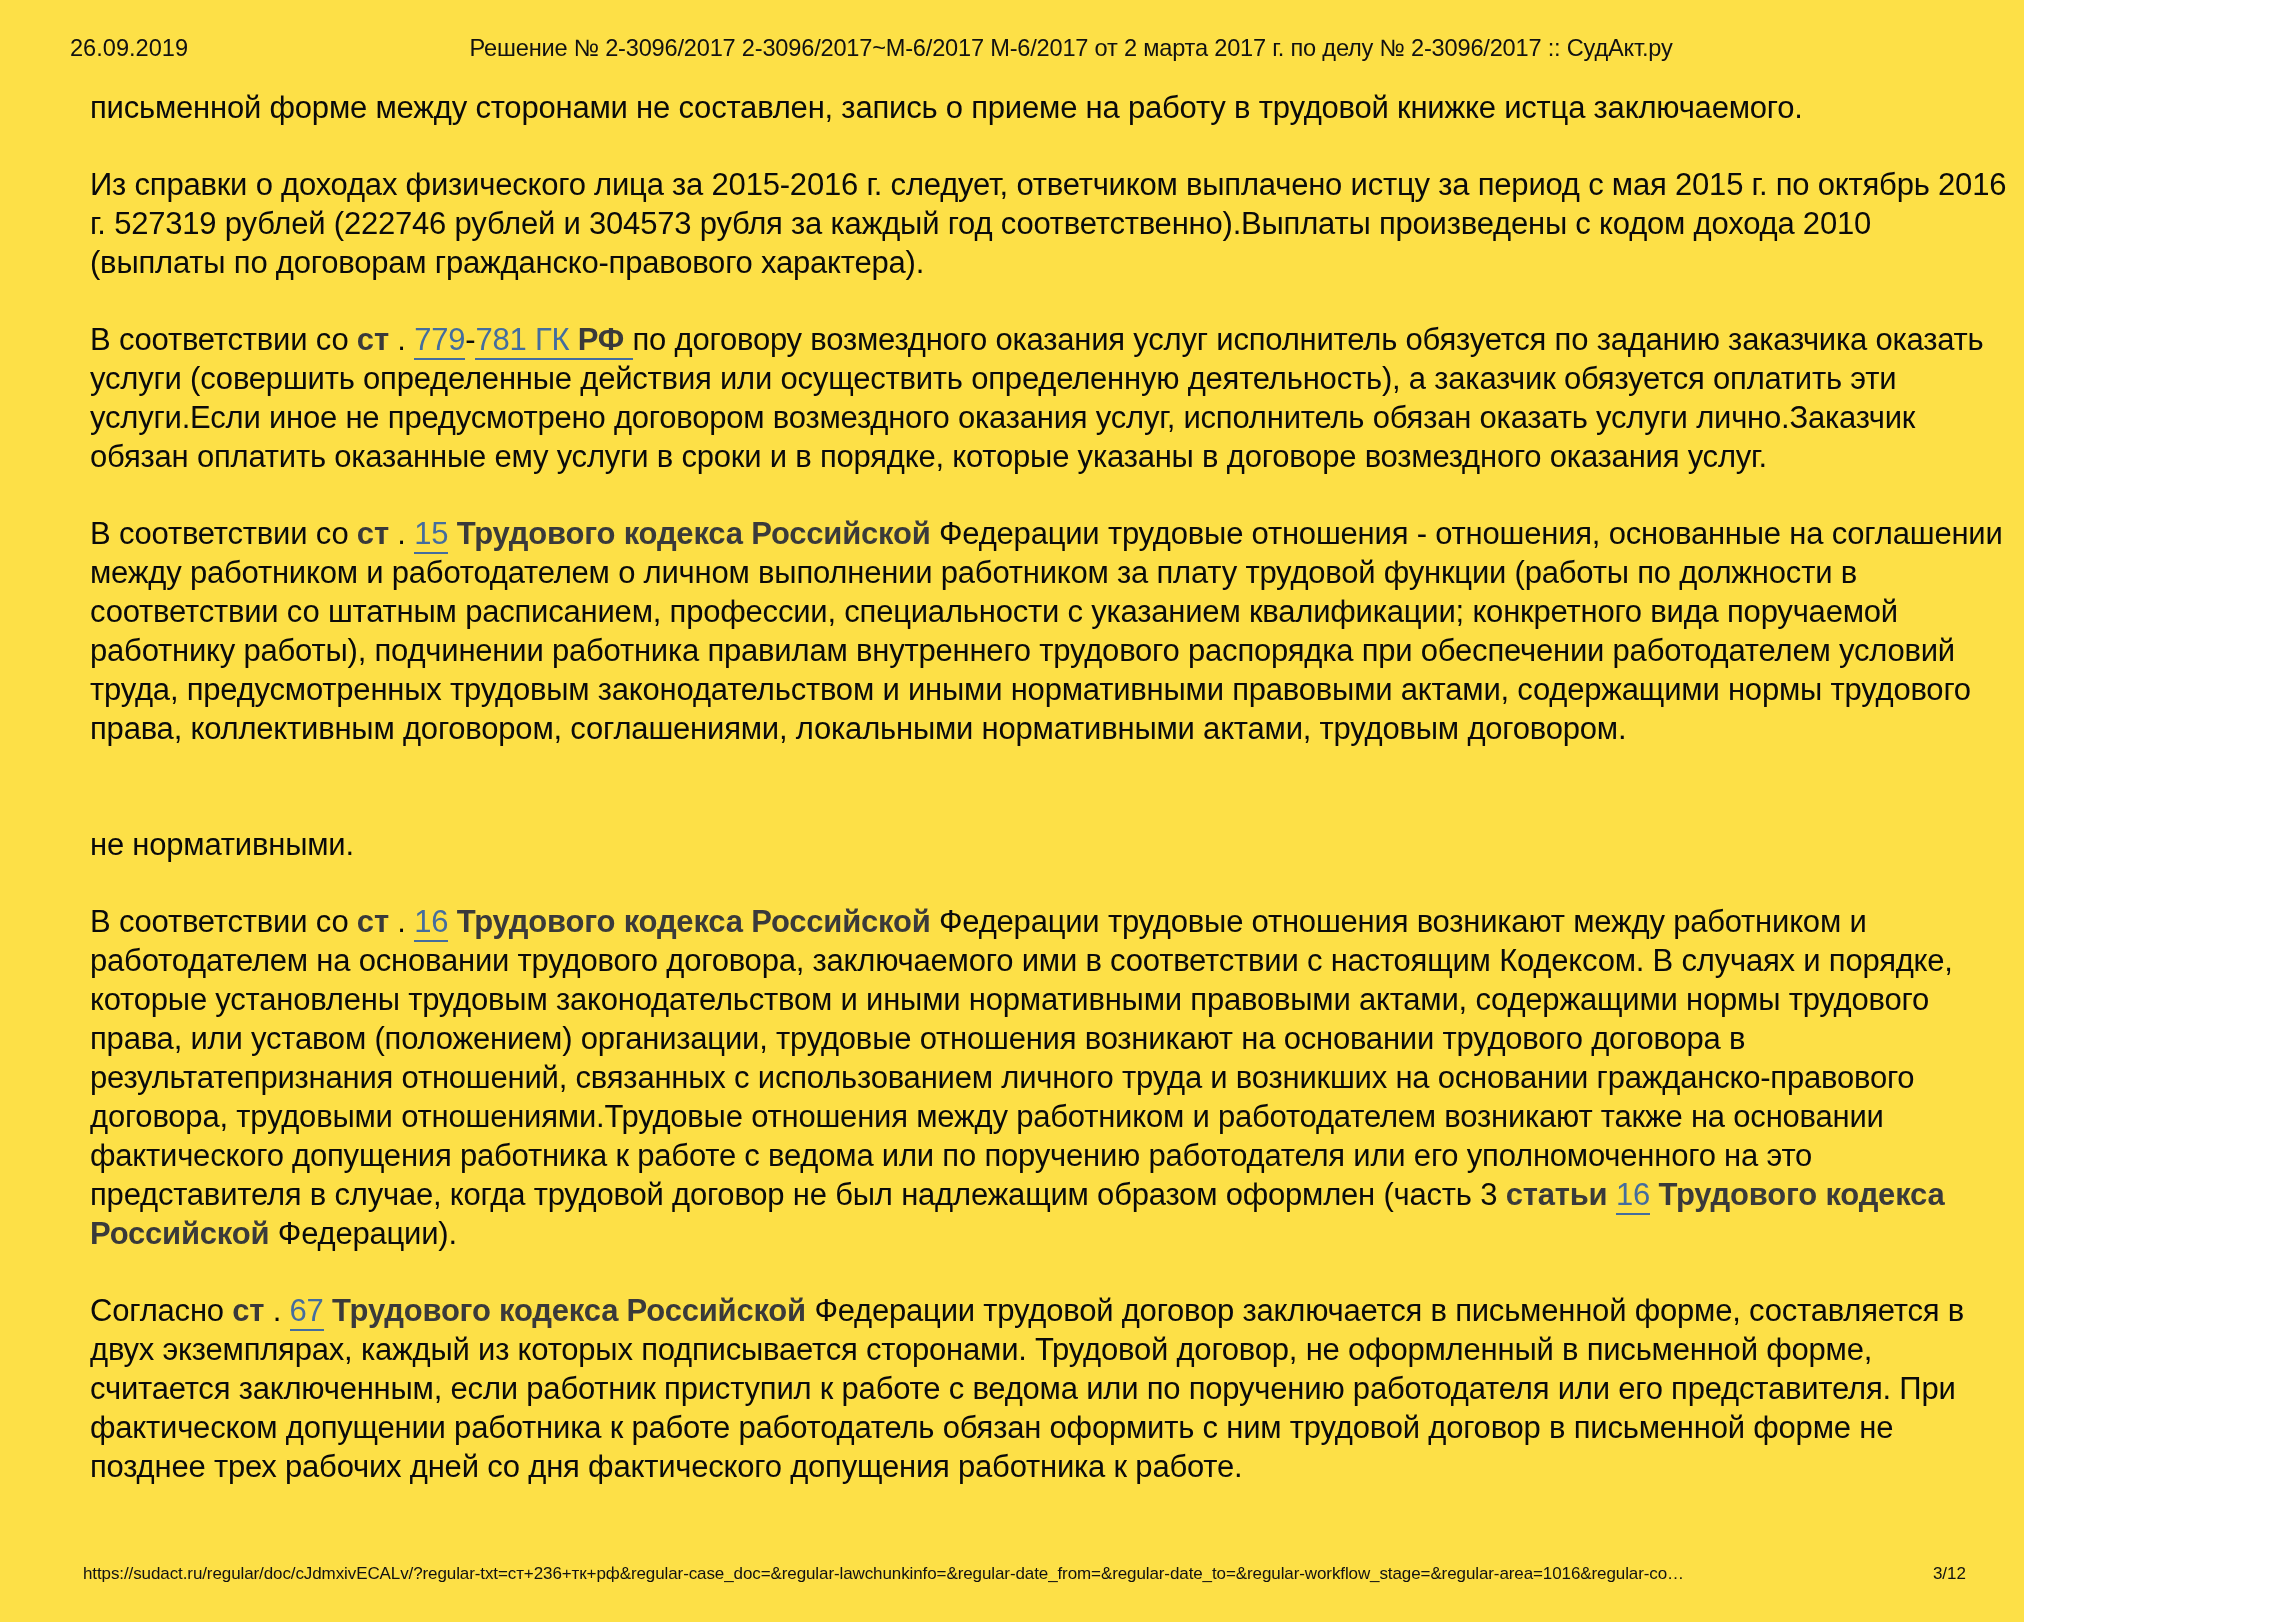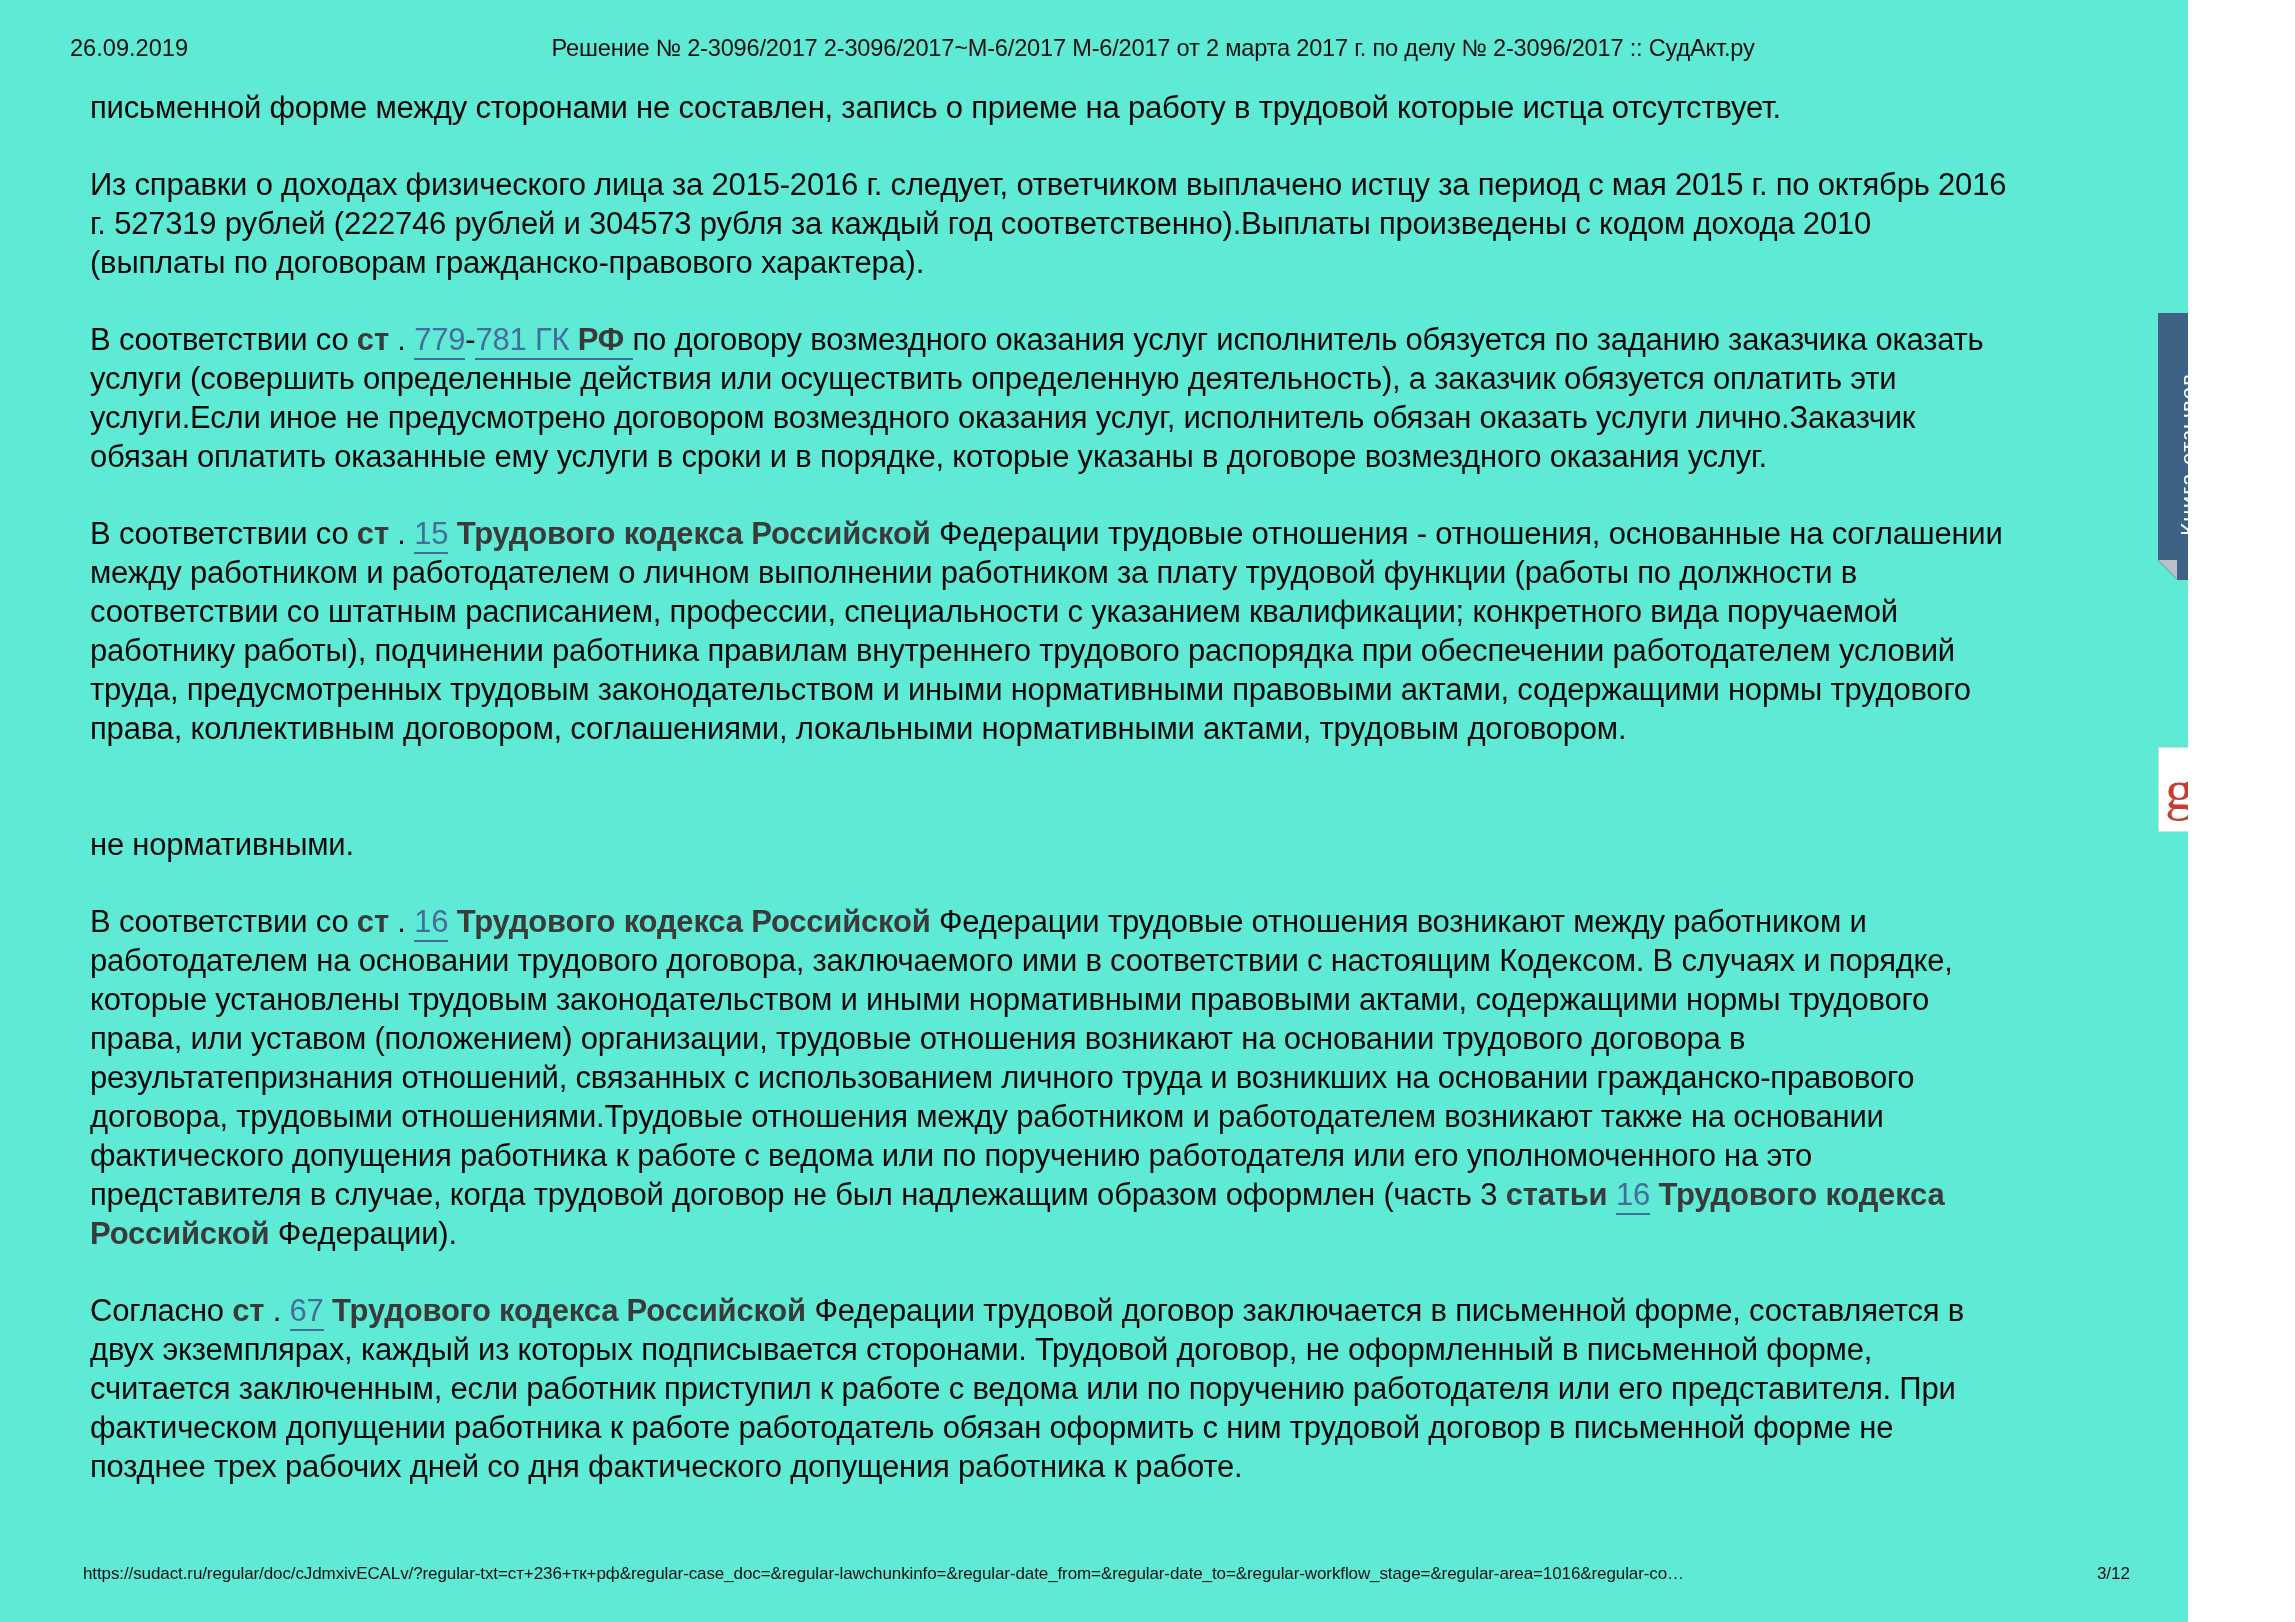--- a/index.html
+++ b/index.html
@@ -1,20 +1,20 @@
 <!DOCTYPE html>
 <html style="--link: #446d9e; --bold: #3a3a3a; --banner: #3e6286; --gred: #c53d32; --boxborder: #d9d9d9; --fold: #b9c2cb;font-size:10.5px"><head>
 <meta charset="utf-8">
 <style>
   html, body { margin: 0; padding: 0; background: #ffffff; }
   .page {
     position: relative;
-    width: 2188px;
+    width: 2024px;
     height: 1622px;
-    background: #5eead4;
+    background: #fde047;
     overflow: hidden;
     font-family: "Liberation Sans", sans-serif;
     color: #000000;
   }
   
   .print-header {
     display: flex;
     align-items: flex-start;
     padding: 34px 70px 0 70px;
     font-size: 23.6px;
@@ -129,21 +129,21 @@
 <body>
 
 <div class="page">
 
   <div class="print-header">
     <span class="date">26.09.2019</span>
     <span class="title">Решение № 2-3096/2017 2-3096/2017~М-6/2017 М-6/2017 от 2 марта 2017 г. по делу № 2-3096/2017 :: СудАкт.ру</span>
   </div>
 
   <main class="doc">
-      <p class="para"><span class="run-p">письменной форме между сторонами не составлен, запись о приеме на работу в трудовой которые истца отсутствует.</span></p>
+      <p class="para"><span class="run-p">письменной форме между сторонами не составлен, запись о приеме на работу в трудовой книжке истца заключаемого.</span></p>
       <p class="para"><span class="run-p">Из справки о доходах физического лица за 2015-2016 г. следует, ответчиком выплачено истцу за период с мая 2015 г. по октябрь 2016</span><br><span class="run-p">г. 527319 рублей (222746 рублей и 304573 рубля за каждый год соответственно).Выплаты произведены с кодом дохода 2010</span><br><span class="run-p">(выплаты по договорам гражданско-правового характера).</span></p>
       <p class="para"><span class="run-p">В соответствии со </span><span class="run-b">ст</span><span class="run-p"> . </span><a class="run-l">779</a><span class="run-p">-</span><a class="run-l">781 ГК </a><a class="run-lb">РФ&nbsp;</a><span class="run-p">по договору возмездного оказания услуг исполнитель обязуется по заданию заказчика оказать</span><br><span class="run-p">услуги (совершить определенные действия или осуществить определенную деятельность), а заказчик обязуется оплатить эти</span><br><span class="run-p">услуги.Если иное не предусмотрено договором возмездного оказания услуг, исполнитель обязан оказать услуги лично.Заказчик</span><br><span class="run-p">обязан оплатить оказанные ему услуги в сроки и в порядке, которые указаны в договоре возмездного оказания услуг.</span></p>
       <p class="para"><span class="run-p">В соответствии со </span><span class="run-b">ст</span><span class="run-p"> . </span><a class="run-l">15</a><span class="run-p"> </span><span class="run-b">Трудового кодекса Российской</span><span class="run-p"> Федерации трудовые отношения - отношения, основанные на соглашении</span><br><span class="run-p">между работником и работодателем о личном выполнении работником за плату трудовой функции (работы по должности в</span><br><span class="run-p">соответствии со штатным расписанием, профессии, специальности с указанием квалификации; конкретного вида поручаемой</span><br><span class="run-p">работнику работы), подчинении работника правилам внутреннего трудового распорядка при обеспечении работодателем условий</span><br><span class="run-p">труда, предусмотренных трудовым законодательством и иными нормативными правовыми актами, содержащими нормы трудового</span><br><span class="run-p">права, коллективным договором, соглашениями, локальными нормативными актами, трудовым договором.</span></p>
       <p class="para"><br><span class="run-p">не нормативными.</span></p>
       <p class="para"><span class="run-p">В соответствии со </span><span class="run-b">ст</span><span class="run-p"> . </span><a class="run-l">16</a><span class="run-p"> </span><span class="run-b">Трудового кодекса Российской</span><span class="run-p"> Федерации трудовые отношения возникают между работником и</span><br><span class="run-p">работодателем на основании трудового договора, заключаемого ими в соответствии с настоящим Кодексом. В случаях и порядке,</span><br><span class="run-p">которые установлены трудовым законодательством и иными нормативными правовыми актами, содержащими нормы трудового</span><br><span class="run-p">права, или уставом (положением) организации, трудовые отношения возникают на основании трудового договора в</span><br><span class="run-p">результатепризнания отношений, связанных с использованием личного труда и возникших на основании гражданско-правового</span><br><span class="run-p">договора, трудовыми отношениями.Трудовые отношения между работником и работодателем возникают также на основании</span><br><span class="run-p">фактического допущения работника к работе с ведома или по поручению работодателя или его уполномоченного на это</span><br><span class="run-p">представителя в случае, когда трудовой договор не был надлежащим образом оформлен (часть 3 </span><span class="run-b">статьи</span><span class="run-p"> </span><a class="run-l">16</a><span class="run-p"> </span><span class="run-b">Трудового кодекса</span><br><span class="run-b">Российской</span><span class="run-p"> Федерации).</span></p>
       <p class="para"><span class="run-p">Согласно </span><span class="run-b">ст</span><span class="run-p"> . </span><a class="run-l">67</a><span class="run-p"> </span><span class="run-b">Трудового кодекса Российской</span><span class="run-p"> Федерации трудовой договор заключается в письменной форме, составляется в</span><br><span class="run-p">двух экземплярах, каждый из которых подписывается сторонами. Трудовой договор, не оформленный в письменной форме,</span><br><span class="run-p">считается заключенным, если работник приступил к работе с ведома или по поручению работодателя или его представителя. При</span><br><span class="run-p">фактическом допущении работника к работе работодатель обязан оформить с ним трудовой договор в письменной форме не</span><br><span class="run-p">позднее трех рабочих дней со дня фактического допущения работника к работе.</span></p>
     </main>
 
   <aside class="feedback-banner">
     <span class="vlabel">Книга отзывов</span>

